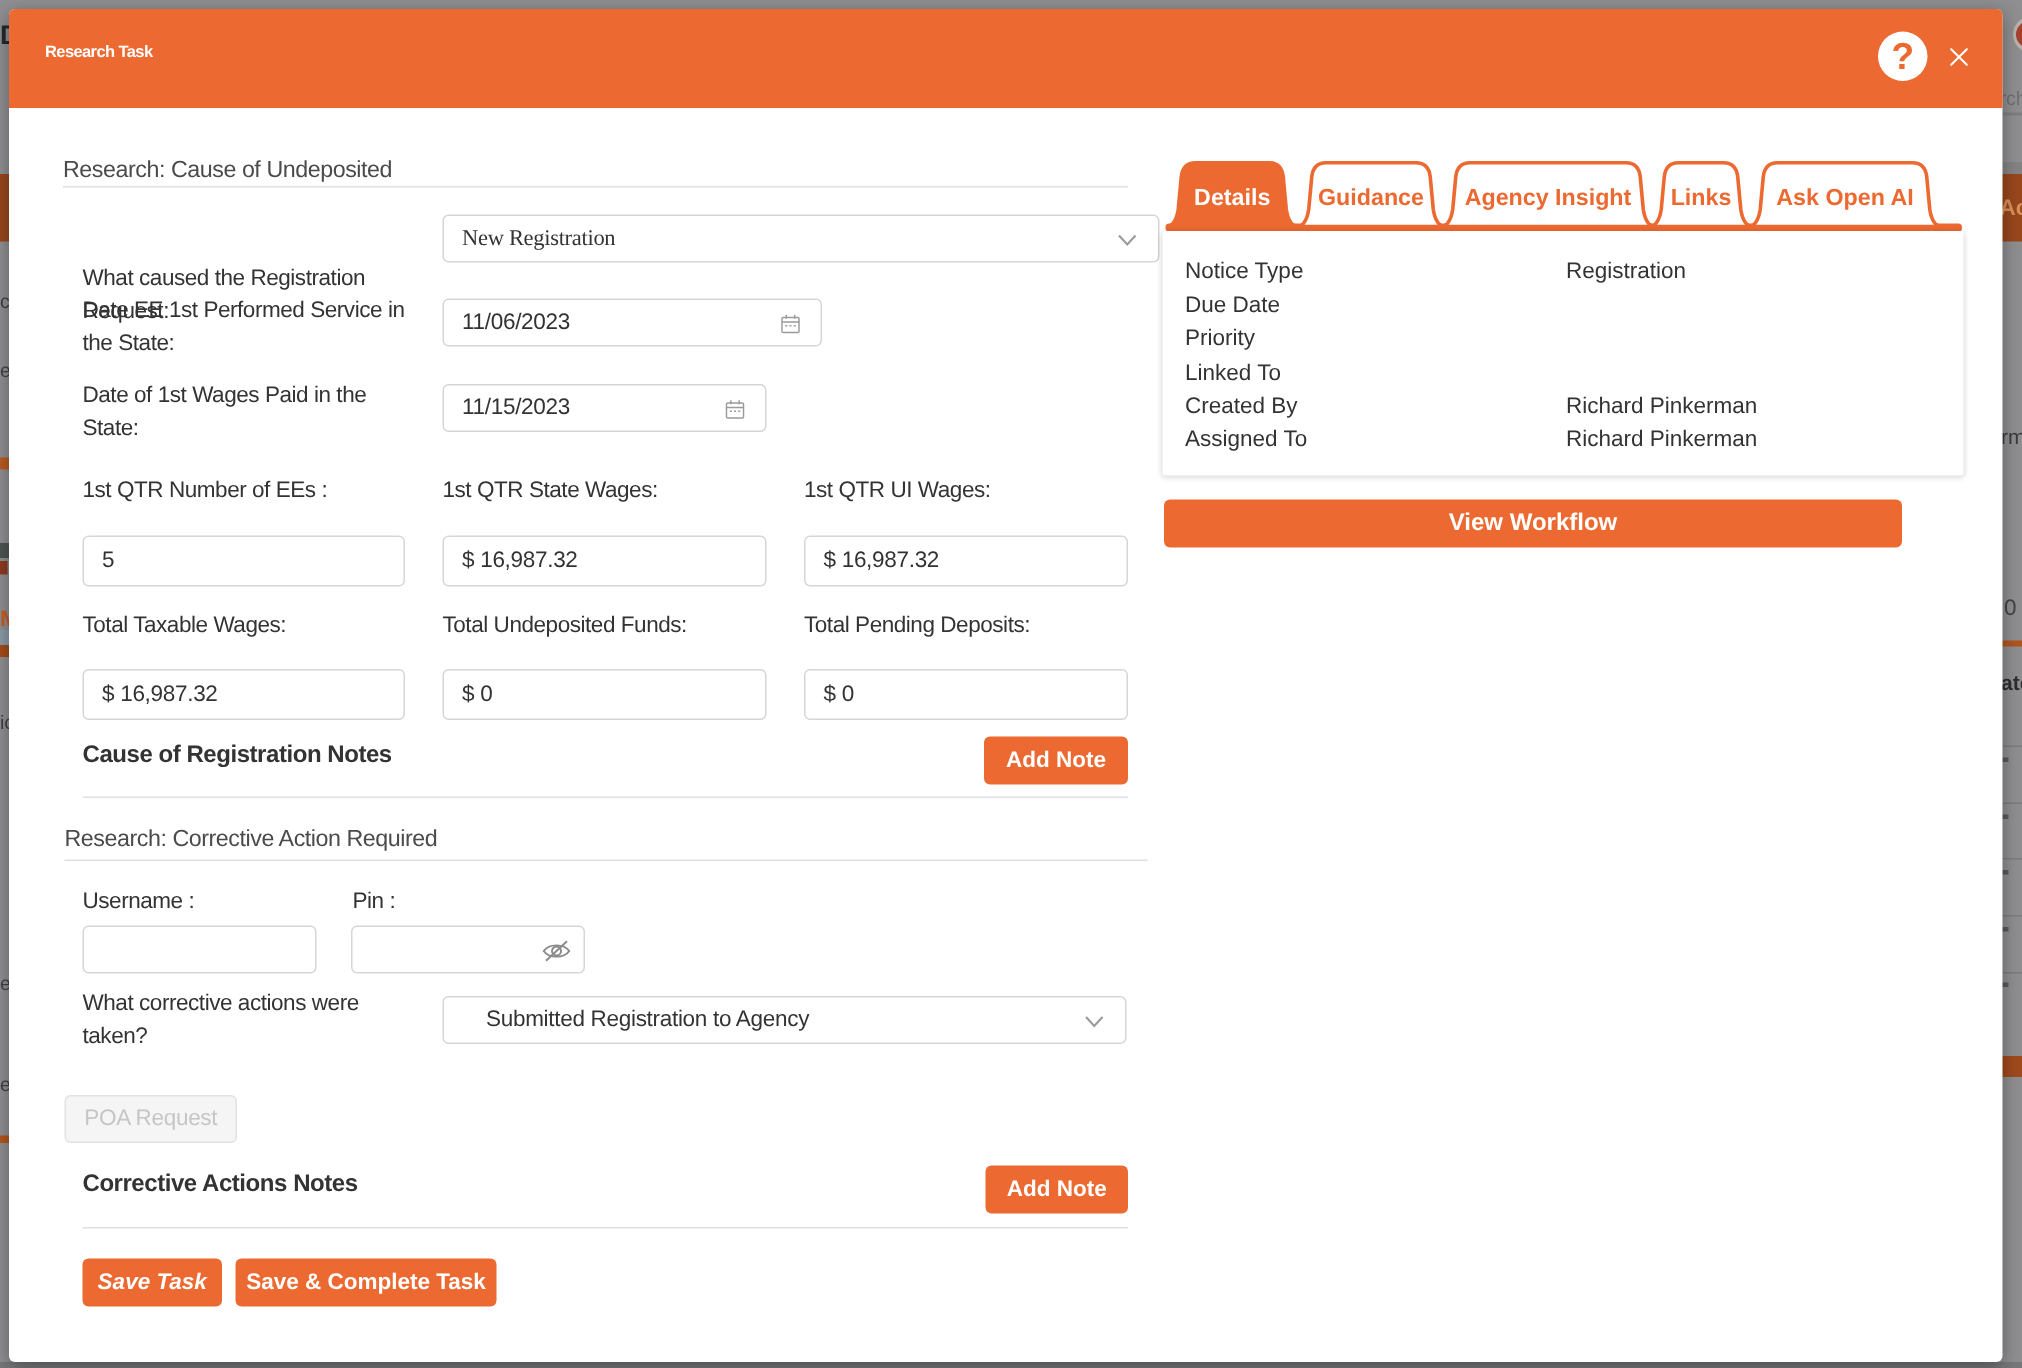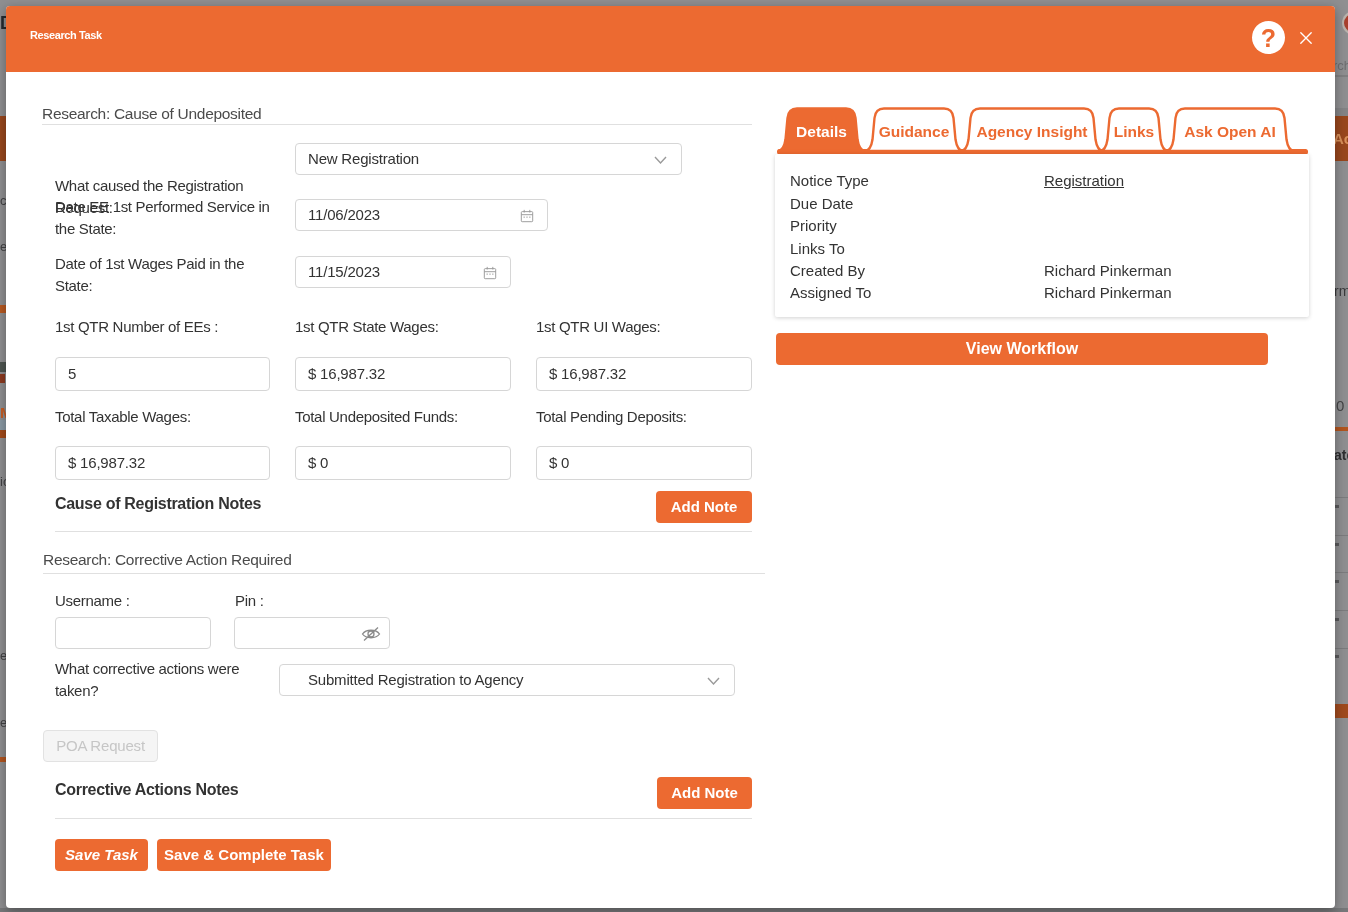--- a/index.html
+++ b/index.html
@@ -82,21 +82,21 @@
 <div id="mtitle">Research Task</div>
 <div id="helpc"><span>?</span></div>
 <svg id="closex" class="abs" viewBox="0 0 20 20">
     <path d="M3.5 3.5 L16.5 16.5 M16.5 3.5 L3.5 16.5" stroke="#fff" stroke-width="1.7" stroke-linecap="round"></path>
   </svg>
 
 <div class="sechead" style="left:42px;top:105px;">Research: Cause of Undeposited</div>
 <div class="hr" style="left:42px;top:124px;width:710px;"></div>
 
 <div class="lbl" style="left:55px;top:148px;width:210px;margin-top:27px;">What caused the Registration Request:</div>
-<div class="inp" style="left:295px;top:143px;width:387px;">New Registration
+<div class="inp" style="left:295px;top:143px;width:478px;font-family:Liberation Serif, serif;">New Registration
   <svg style="position:absolute;right:14px;top:12px;" width="13" height="9" viewBox="0 0 13 9">
       <path d="M1 1 L6.5 7 L12 1" stroke="#9a9a9a" stroke-width="1.4" fill="none"></path>
     </svg>
 </div>
 
 <div class="lbl" style="left:55px;top:196px;width:221px;">Date EE 1st Performed Service in the State:</div>
 <div class="inp" style="left:295px;top:199px;width:253px;">11/06/2023
   <svg style="position:absolute;right:13px;top:9px;" width="14" height="14" viewBox="0 0 16 16">
       <g stroke="#9a9a9a" stroke-width="1.1" fill="none">
         <rect x="1.5" y="3" width="13" height="11.5" rx="1"></rect>
@@ -149,21 +149,21 @@
   <svg style="position:absolute;right:7px;top:7px;" width="22" height="18" viewBox="0 0 22 18">
       <g stroke="#8a8a8a" stroke-width="1.3" fill="none">
         <path d="M2.5 9 C6 4 16 4 19.5 9 C16 14 6 14 2.5 9 Z"></path>
         <circle cx="11" cy="9" r="3"></circle>
         <path d="M18 2.5 L4 15.5"></path>
       </g>
     </svg>
 </div>
 
 <div class="lbl" style="left:55px;top:658px;width:210px;">What corrective actions were taken?</div>
-<div class="inp" style="left:279px;top:664px;width:456px;padding-left:28px;">Submitted Registration to Agency
+<div class="inp" style="left:295px;top:664px;width:456px;padding-left:28px;">Submitted Registration to Agency
   <svg style="position:absolute;right:14px;top:12px;" width="13" height="9" viewBox="0 0 13 9">
       <path d="M1 1 L6.5 7 L12 1" stroke="#9a9a9a" stroke-width="1.4" fill="none"></path>
     </svg>
 </div>
 
 <div class="dbtn" style="left:43px;top:730px;width:115px;height:32px;line-height:30px;">POA Request</div>
 
 <div class="blbl" style="left:55px;top:781px;">Corrective Actions Notes</div>
 <div class="obtn" style="left:657px;top:777px;width:95px;height:32px;line-height:32px;">Add Note</div>
 <div class="hr" style="left:55px;top:818px;width:697px;"></div>
@@ -179,21 +179,21 @@
     <text x="144.0" y="32.5" text-anchor="middle" font-family="Liberation Sans, sans-serif" font-size="15.5" font-weight="bold" fill="#EC6A31">Guidance</text>
     <path d="M 191,47 C 195.5,46.5 197.5,42 198.5,35.5 L 200.5,14 Q 201.5,4.5 210,4.5 L 314,4.5 Q 322.5,4.5 323.5,14 L 325.5,35.5 C 326.5,42 328.5,46.5 333,47 Z" fill="#fff" stroke="#EC6A31" stroke-width="2.4"></path>
     <text x="262.0" y="32.5" text-anchor="middle" font-family="Liberation Sans, sans-serif" font-size="15.5" font-weight="bold" fill="#EC6A31">Agency Insight</text>
     <path d="M 330,47 C 334.5,46.5 336.5,42 337.5,35.5 L 339.5,14 Q 340.5,4.5 349,4.5 L 379,4.5 Q 387.5,4.5 388.5,14 L 390.5,35.5 C 391.5,42 393.5,46.5 398,47 Z" fill="#fff" stroke="#EC6A31" stroke-width="2.4"></path>
     <text x="364.0" y="32.5" text-anchor="middle" font-family="Liberation Sans, sans-serif" font-size="15.5" font-weight="bold" fill="#EC6A31">Links</text>
     <path d="M 396,47 C 400.5,46.5 402.5,42 403.5,35.5 L 405.5,14 Q 406.5,4.5 415,4.5 L 505,4.5 Q 513.5,4.5 514.5,14 L 516.5,35.5 C 517.5,42 519.5,46.5 524,47 Z" fill="#fff" stroke="#EC6A31" stroke-width="2.4"></path>
     <text x="460.0" y="32.5" text-anchor="middle" font-family="Liberation Sans, sans-serif" font-size="15.5" font-weight="bold" fill="#EC6A31">Ask Open AI</text>
   </svg>
 <div id="dcard"></div>
 <div class="drow" style="left:790px;top:172px;">Notice Type</div>
-<div class="drow" style="left:1044px;top:172px;text-decoration:underline;">Registration</div>
+<div class="drow" style="left:1044px;top:172px;">Registration</div>
 <div class="drow" style="left:790px;top:195px;">Due Date</div>
 <div class="drow" style="left:790px;top:217px;">Priority</div>
-<div class="drow" style="left:790px;top:240px;">Links To</div>
+<div class="drow" style="left:790px;top:240px;">Linked To</div>
 <div class="drow" style="left:790px;top:262px;">Created By</div>
 <div class="drow" style="left:1044px;top:262px;">Richard Pinkerman</div>
 <div class="drow" style="left:790px;top:284px;">Assigned To</div>
 <div class="drow" style="left:1044px;top:284px;">Richard Pinkerman</div>
 <div class="obtn" style="left:776px;top:333px;width:492px;height:32px;line-height:32px;font-size:16px;">View Workflow</div>
 
 </body></html>

